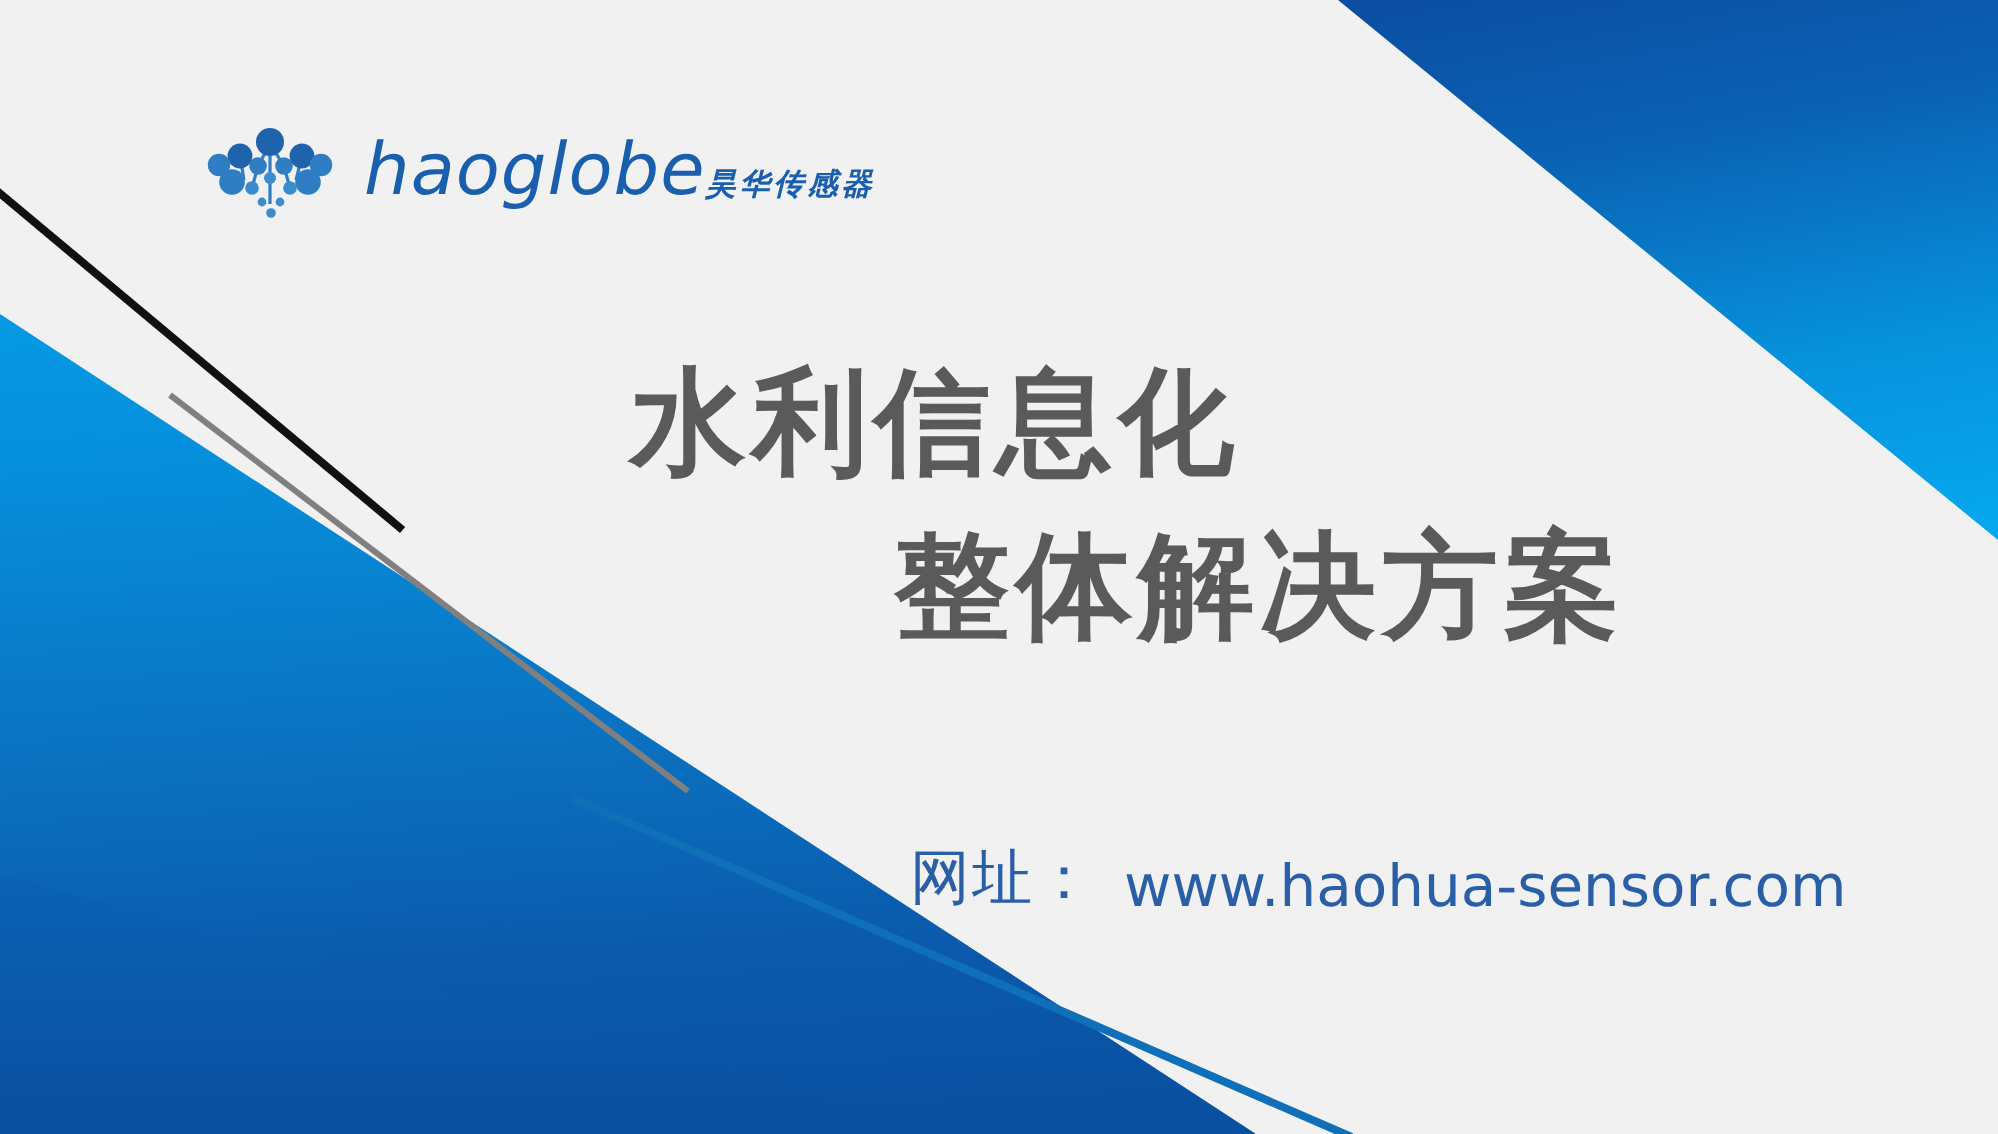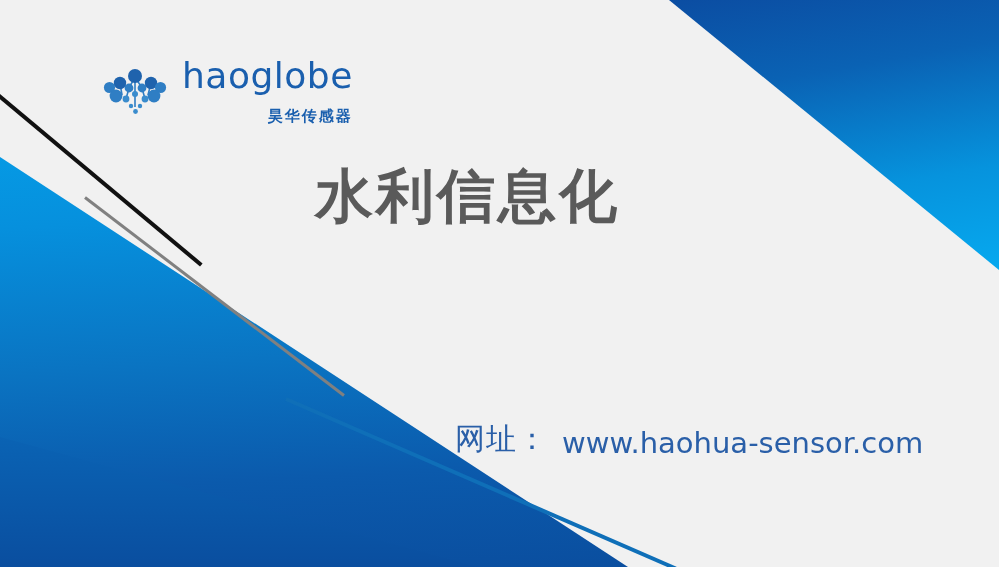--- a/index.html
+++ b/index.html
@@ -93,44 +93,45 @@
     align-items: center;
     gap: 8px;
   }
   .logo-mark {
     width: 78px;
     height: 55px;
     flex: none;
   }
   .logo-text {
     display: flex;
-    flex-direction: column;
-    align-items: flex-end;
+    flex-direction: row;
+    align-items: center;
     line-height: 1;
+    font-style: italic;
   }
   .logo-wordmark {
     font-family: "DejaVu Sans", sans-serif;
     font-size: 36px;
     font-weight: 400;
     letter-spacing: 0.5px;
     color: #1a5fae;
   }
   .logo-sub {
     margin-top: 14px;
     font-size: 15px;
     font-weight: bold;
     letter-spacing: 2px;
     color: #1a5fae;
   }
 
   
   .headline {
     position: absolute;
     left: 0;
-    top: 155px;
+    top: 171px;
     width: 999px;
     color: #5a5a5a;
     font-weight: bold;
     font-size: 58px;
     letter-spacing: 3px;
     line-height: 1.42;
   }
   .headline-line1 {
     padding-left: 315px;
   }
@@ -204,20 +205,21 @@
       </g>
     </svg>
     <div class="logo-text">
       <div class="logo-wordmark">haoglobe</div>
       <div class="logo-sub">昊华传感器</div>
     </div>
   </div>
 
   <div class="headline">
     <div class="headline-line1">水利信息化</div>
+    <div class="headline-line2">整体解决方案</div>
   </div>
 
   <div class="website">
     <span class="website-label">网址：</span>
     <span class="website-url">www.haohua-sensor.com</span>
   </div>
 
 </div>
 
 </body></html>

